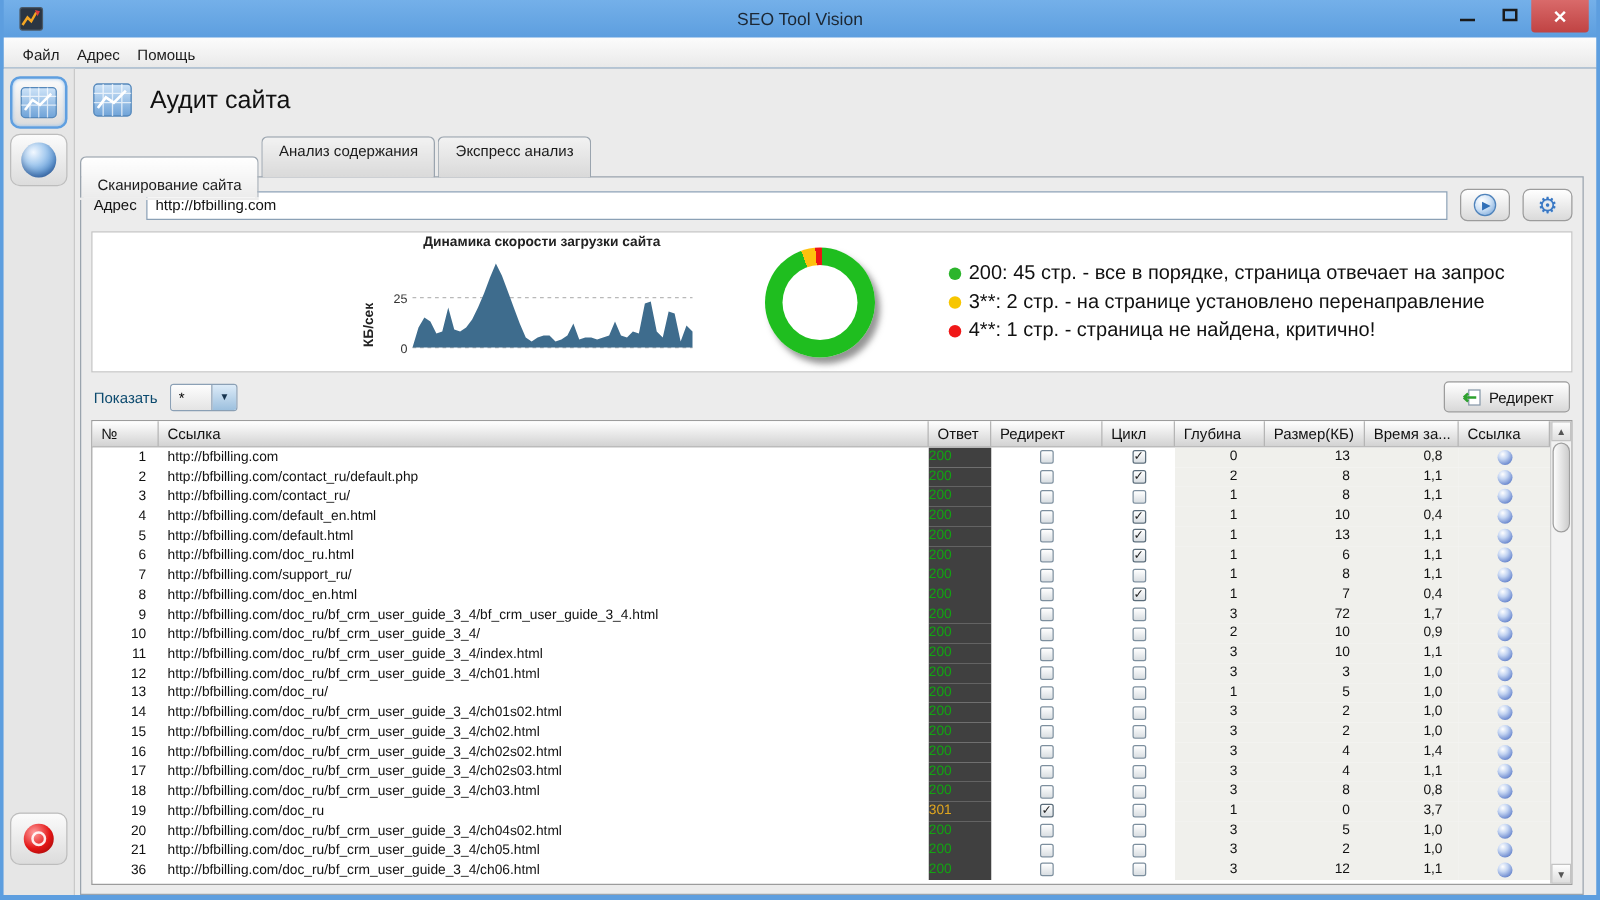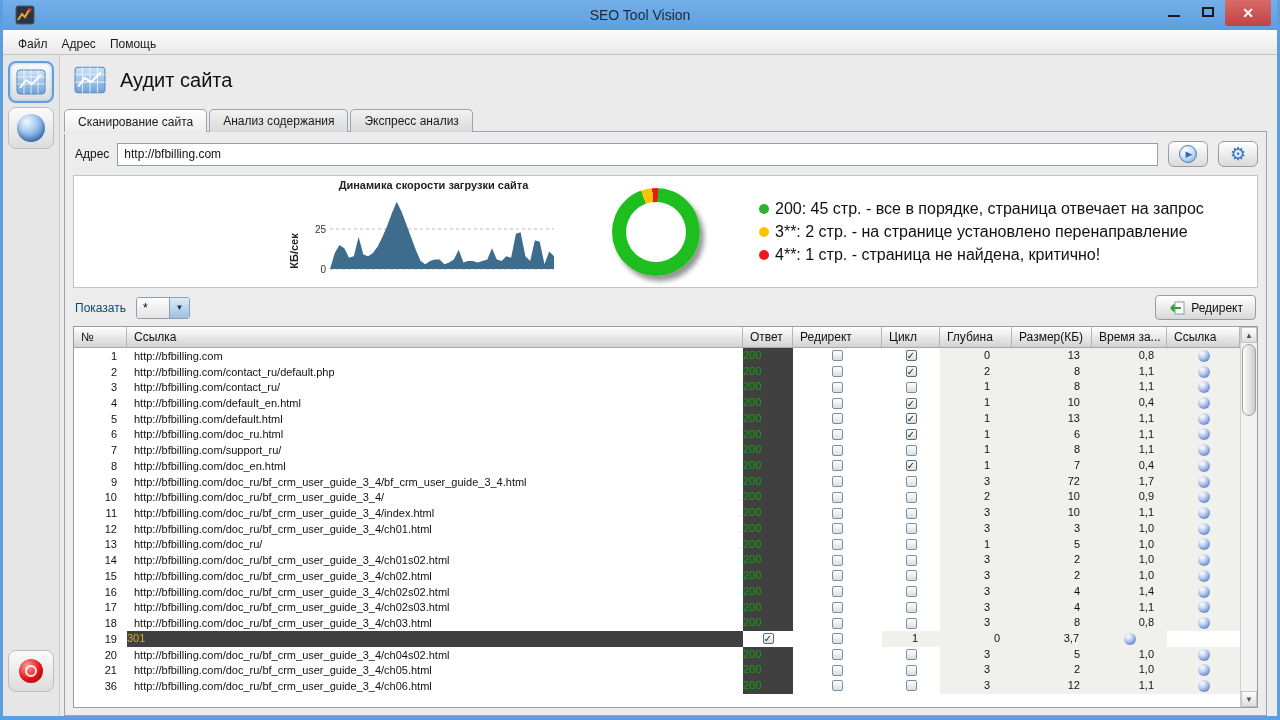--- a/index.html
+++ b/index.html
@@ -34,21 +34,21 @@
 
   .main { flex:1; display:flex; flex-direction:column; min-width:0; }
 
   
   .page-header { display:flex; align-items:center; padding:10px 0 6px 14px; }
   .page-title { font-size:20px; color:#111; margin-left:14px; }
 
   
   .tabs { display:flex; margin:8px 0 0 4px; position:relative; z-index:2; }
   .tab { font-size:12px; color:#1a1a1a; padding:4px 13px 3px; border:1px solid #9aa4ae; border-bottom:none; border-radius:5px 5px 0 0; background:linear-gradient(#f2f2f2,#d9d9d9); margin-right:2px; cursor:pointer; }
-  .tab.active { background:linear-gradient(#ffffff,#ececec); padding-top:5px; position:relative; top:0; box-shadow:0 2px 0 #ececec; }
+  .tab.active { background:linear-gradient(#ffffff,#ececec); padding-top:15px; position:relative; top:16px; box-shadow:0 2px 0 #ececec; }
 
   
   .panel { flex:1; border:1px solid #9aa4ae; margin:-1px 10px 0 4px; background:#ececec; display:flex; flex-direction:column; min-height:0; }
 
   .addr-row { display:flex; align-items:center; padding:9px 8px 8px 10px; }
   .addr-label { font-size:12px; color:#111; margin-right:8px; }
   .addr-input { flex:1; height:23px; border:1px solid #8ba0b5; background:#fff; font-family:"Liberation Sans",sans-serif; font-size:12px; padding:0 6px; color:#111; }
   .tool-btn { width:40px; height:26px; border-radius:6px; border:1px solid #9c9c9c; background:linear-gradient(#ffffff,#dadada); margin-left:10px; display:flex; align-items:center; justify-content:center; cursor:pointer; }
   .play-circle { width:18px; height:18px; border-radius:50%; background:radial-gradient(circle at 35% 30%, #ffffff, #cfe2f6 45%, #8fb6e0 80%); border:1px solid #4f83bb; display:flex; align-items:center; justify-content:center; color:#2f6fb8; font-size:9px; padding-left:2px; }
   .gear-glyph { font-size:18px; color:#3a78c4; line-height:1; text-shadow:0 1px 1px #cfe0f2; }
@@ -563,20 +563,21 @@
                   </div>
                   <div class="td c-depth">3</div>
                   <div class="td c-size">8</div>
                   <div class="td c-time">0,8</div>
                   <div class="td c-link">
                     <span class="globe"></span>
                   </div>
                 </div>
                 <div class="trow">
                   <div class="td c-num">19</div>
+                  <div class="td c-url">http://bfbilling.com/doc_ru</div>
                   <div class="td c-status status-301">301</div>
                   <div class="td c-check">
                     <span class="cb checked">✓</span>
                   </div>
                   <div class="td c-check">
                     <span class="cb"></span>
                   </div>
                   <div class="td c-depth">1</div>
                   <div class="td c-size">0</div>
                   <div class="td c-time">3,7</div>

